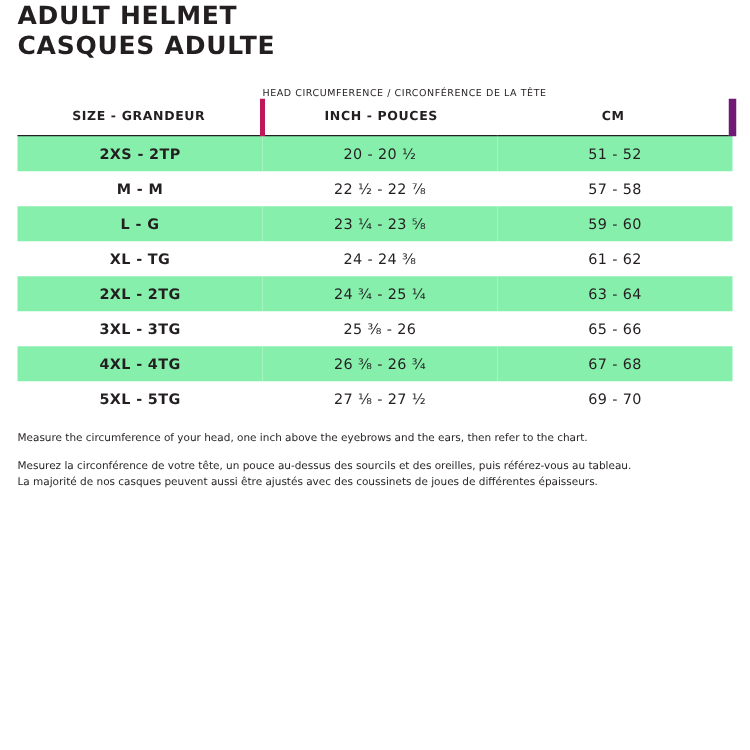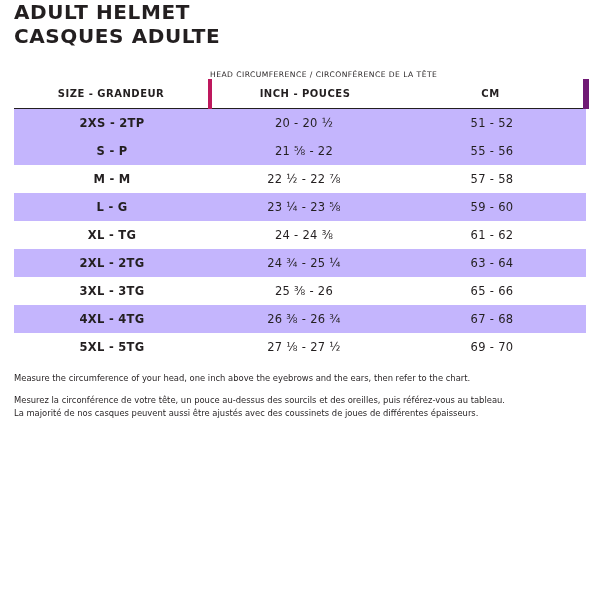--- a/index.html
+++ b/index.html
@@ -76,21 +76,21 @@
   tr.data td {
     font-size: 11.5px;
     text-align: center;
     padding: 7px 0 7px 0;
     letter-spacing: 0.3px;
   }
   tr.data td.size {
     font-weight: bold;
   }
   tr.shade td {
-    background: #c4b5fd;
+    background: #86efac;
   }
   .notes {
     margin-top: 11px;
     font-size: 8.4px;
     line-height: 1.55;
     color: #231f20;
   }
   .notes p {
     margin: 0;
   }
@@ -122,25 +122,20 @@
       <tr class="col-head">
         <td>SIZE - GRANDEUR</td>
         <td class="bordered-side">INCH - POUCES</td>
         <td class="bordered-right">CM</td>
       </tr>
 
       <tr class="data shade">
         <td class="size">2XS - 2TP</td>
         <td>20 - 20 ½</td>
         <td>51 - 52</td>
-      </tr>
-      <tr class="data shade">
-        <td class="size">S - P</td>
-        <td>21 ⅝ - 22</td>
-        <td>55 - 56</td>
       </tr>
       <tr class="data">
         <td class="size">M - M</td>
         <td>22 ½ - 22 ⅞</td>
         <td>57 - 58</td>
       </tr>
       <tr class="data shade">
         <td class="size">L - G</td>
         <td>23 ¼ - 23 ⅝</td>
         <td>59 - 60</td>

